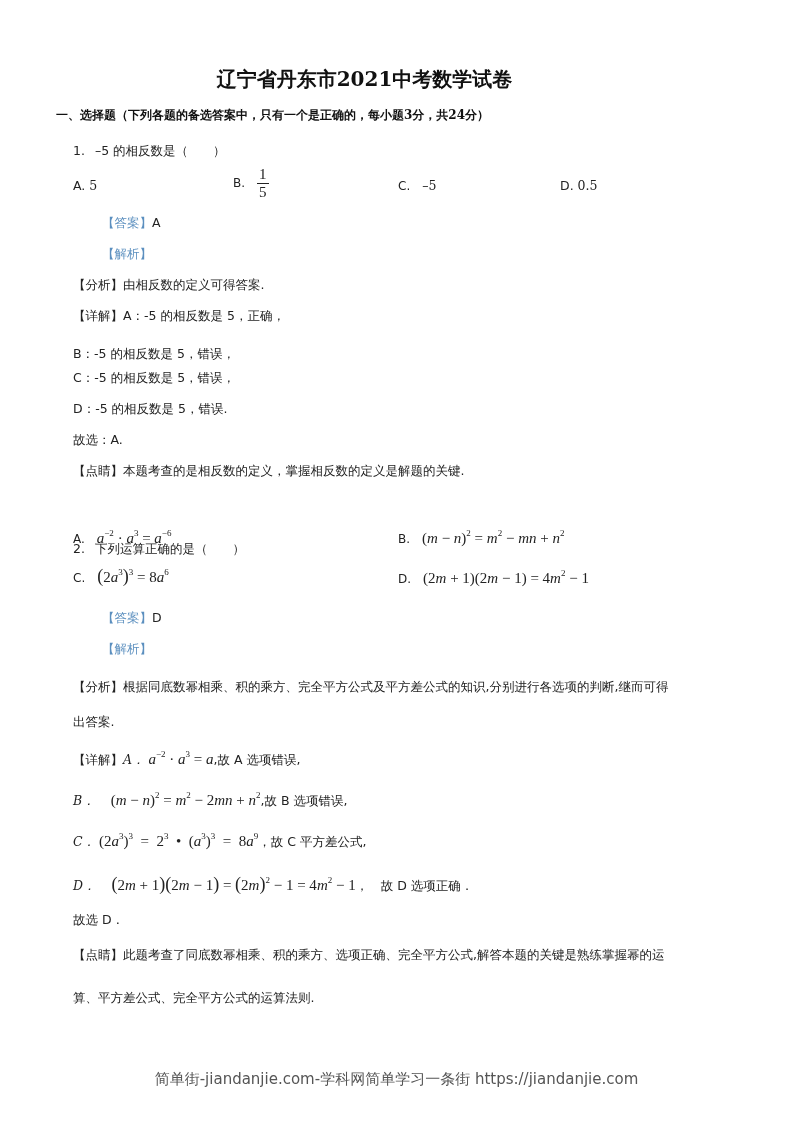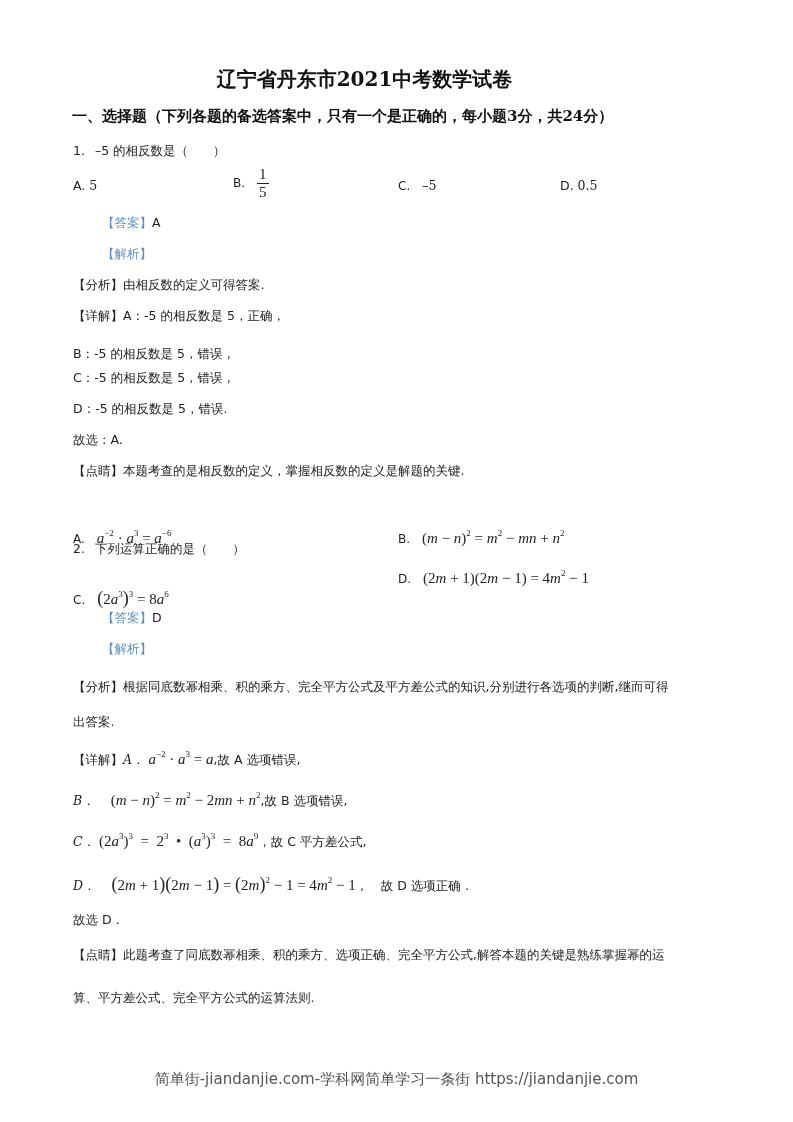--- a/index.html
+++ b/index.html
@@ -1,22 +1,22 @@
 <!DOCTYPE html>
 <html><head>
 <meta charset="utf-8">
 <style>
   html, body { margin: 0; padding: 0; background: #ffffff; }
   body { width: 793px; height: 1122px; position: relative; overflow: hidden;
          font-family: "DejaVu Sans", "Liberation Sans", sans-serif; color: #1a1a1a; }
   .abs { position: absolute; white-space: nowrap; }
   .title { left: 0; width: 729px; top: 66px; text-align: center;
            font-family: "DejaVu Serif", "Liberation Serif", serif; font-weight: bold; font-size: 20px; color: #111; }
-  .section { left: 72px; top: 107px; font-family: "DejaVu Serif", "Liberation Serif", serif;
-             font-weight: bold; font-size: 15px; color: #111; }
+  .section { left: 56px; top: 107px; font-family: "DejaVu Serif", "Liberation Serif", serif;
+             font-weight: bold; font-size: 12px; color: #111; }
   .line { left: 73px; font-size: 12.5px; color: #222; }
   .serif { font-family: "DejaVu Serif", "Liberation Serif", serif; }
   .math { font-family: "Liberation Serif", "DejaVu Serif", serif; font-size: 15px; }
   .mi { font-style: italic; }
   .blue { color: #5b8fbf; margin-left: 29px; }
   .frac { display: inline-flex; flex-direction: column; align-items: center; vertical-align: middle;
           font-family: "Liberation Serif", serif; font-size: 15px; line-height: 17px; }
   .frac .num { border-bottom: 1px solid #222; padding: 0 2px; }
   .opt-label { font-size: 12px; margin-right: 8px; }
   sup { font-size: 9px; vertical-align: 7px; line-height: 0; }
@@ -78,21 +78,21 @@
 </div>
 
 <div class="abs line" style="top:530px;">
   <span class="opt-label">A.</span>
   <span class="math"><span class="mi">a</span><sup>−2</sup> · <span class="mi">a</span><sup>3</sup> = <span class="mi">a</span><sup>−6</sup></span>
 </div>
 <div class="abs line" style="top:530px; left:398px;">
   <span class="opt-label">B.</span>
   <span class="math">(<span class="mi">m</span> − <span class="mi">n</span>)<sup>2</sup> = <span class="mi">m</span><sup>2</sup> − <span class="mi">mn</span> + <span class="mi">n</span><sup>2</sup></span>
 </div>
-<div class="abs line" style="top:588px;">
+<div class="abs line" style="top:566px;">
   <span class="opt-label">C.</span>
   <span class="math"><span style="font-size:18px;">(</span>2<span class="mi">a</span><sup>3</sup><span style="font-size:18px;">)</span><sup>3</sup> = 8<span class="mi">a</span><sup>6</sup></span>
 </div>
 <div class="abs line" style="top:570px; left:398px;">
   <span class="opt-label">D.</span>
   <span class="math">(2<span class="mi">m</span> + 1)(2<span class="mi">m</span> − 1) = 4<span class="mi">m</span><sup>2</sup> − 1</span>
 </div>
 
 <div class="abs line" style="top:610px;">
   <span class="blue">【答案】</span><span>D</span>

